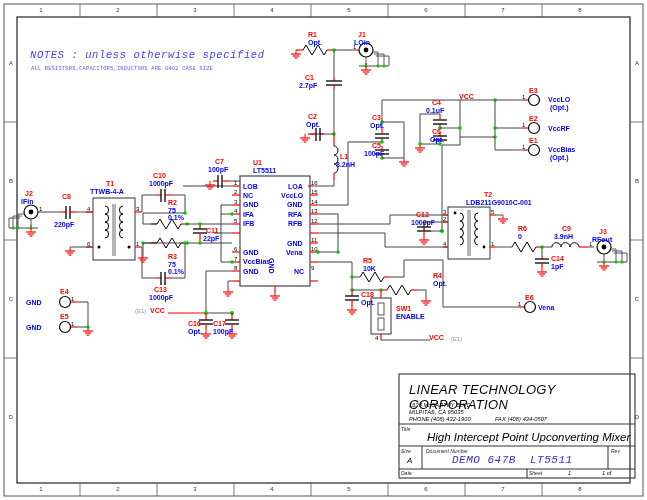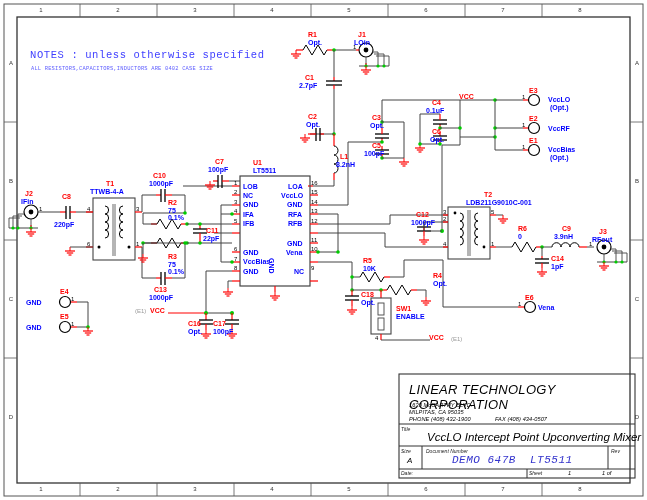--- a/index.html
+++ b/index.html
@@ -473,21 +473,21 @@
 
   <div class="bordnum" style="left:5px;top:60px;width:12px;">A</div>
   <div class="bordnum" style="left:5px;top:178px;width:12px;">B</div>
   <div class="bordnum" style="left:5px;top:296px;width:12px;">C</div>
   <div class="bordnum" style="left:5px;top:414px;width:12px;">D</div>
   <div class="bordnum" style="left:631px;top:60px;width:12px;">A</div>
   <div class="bordnum" style="left:631px;top:178px;width:12px;">B</div>
   <div class="bordnum" style="left:631px;top:296px;width:12px;">C</div>
   <div class="bordnum" style="left:631px;top:414px;width:12px;">D</div>
 
-  <div class="lbl note1" style="left:30px;top:50px;">NOTES : unless otherwise specified</div>
+  <div class="lbl note1" style="left:30px;top:50px;font-style:italic;">NOTES : unless otherwise specified</div>
   <div class="lbl note2" style="left:31px;top:67px;">ALL RESISTORS,CAPACITORS,INDUCTORS ARE 0402 CASE SIZE</div>
 
   <div class="lbl ref" style="left:253px;top:159px;">U1</div>
   <div class="lbl val" style="left:253px;top:167px;">LT5511</div>
 
   <div class="lbl pin" style="left:234px;top:180px;">1</div>
   <div class="lbl pinname" style="left:243px;top:183px;">LOB</div>
   <div class="lbl pin" style="left:234px;top:189px;">2</div>
   <div class="lbl pinname" style="left:243px;top:192px;">NC</div>
   <div class="lbl pin" style="left:234px;top:199px;">3</div>
@@ -657,21 +657,21 @@
   <div class="lbl val" style="left:538px;top:304px;">Vena</div>
   <div class="lbl pin" style="left:518px;top:301px;">1</div>
 
   <div class="tb tb-company" style="left:409px;top:382px;">LINEAR TECHNOLOGY CORPORATION</div>
   <div class="tb tb-addr" style="left:409px;top:401px;">1630 McCARTHY BLVD.</div>
   <div class="tb tb-addr" style="left:409px;top:408px;">MILPITAS, CA  95035</div>
   <div class="tb tb-addr" style="left:409px;top:415px;">PHONE (408) 432-1900</div>
   <div class="tb tb-addr" style="left:495px;top:415px;">FAX (408) 434-0507</div>
 
   <div class="tb tb-cap" style="left:401px;top:426px;">Title</div>
-  <div class="tb tb-title" style="left:427px;top:431px;">VccLO Intercept Point Upconverting Mixer</div>
+  <div class="tb tb-title" style="left:427px;top:431px;">High Intercept Point Upconverting Mixer</div>
 
   <div class="tb tb-cap" style="left:401px;top:448px;">Size</div>
   <div class="tb tb-size" style="left:407px;top:456px;">A</div>
   <div class="tb tb-cap" style="left:426px;top:448px;">Document Number</div>
   <div class="tb tb-doc" style="left:452px;top:454px;">DEMO 647B</div>
   <div class="tb tb-doc" style="left:530px;top:454px;">LT5511</div>
   <div class="tb tb-cap" style="left:611px;top:448px;">Rev</div>
   <div class="tb tb-cap" style="left:616px;top:457px;"></div>
 
   <div class="tb tb-cap" style="left:401px;top:470px;">Date:</div>

